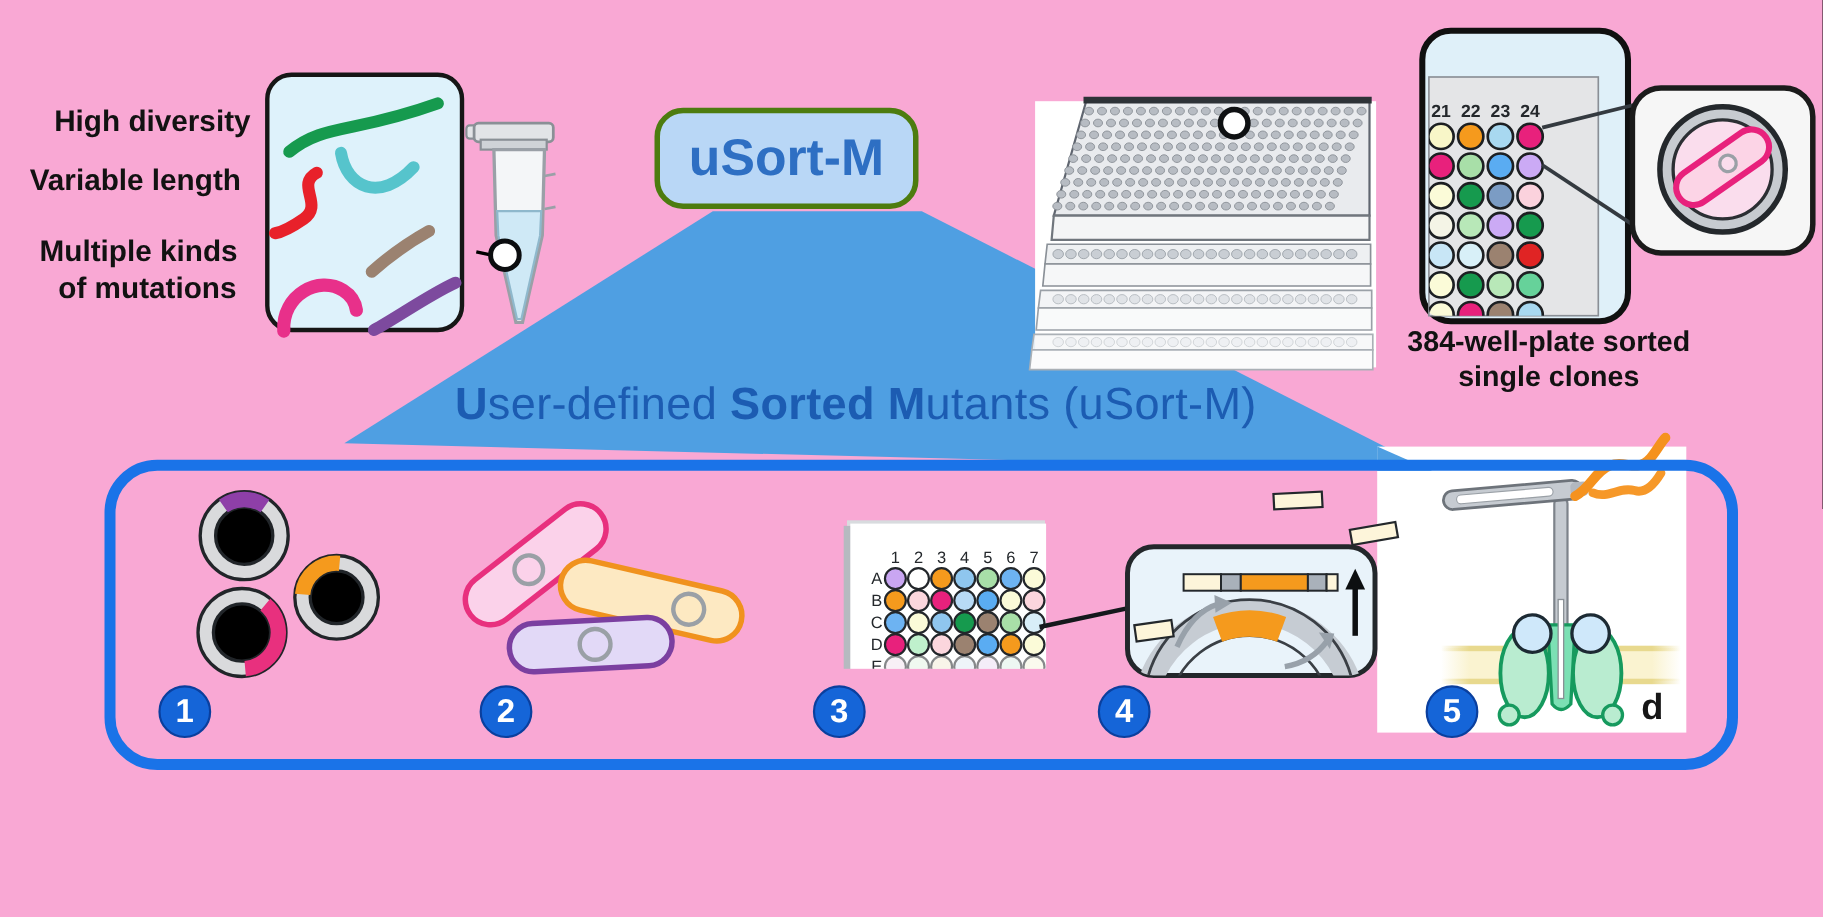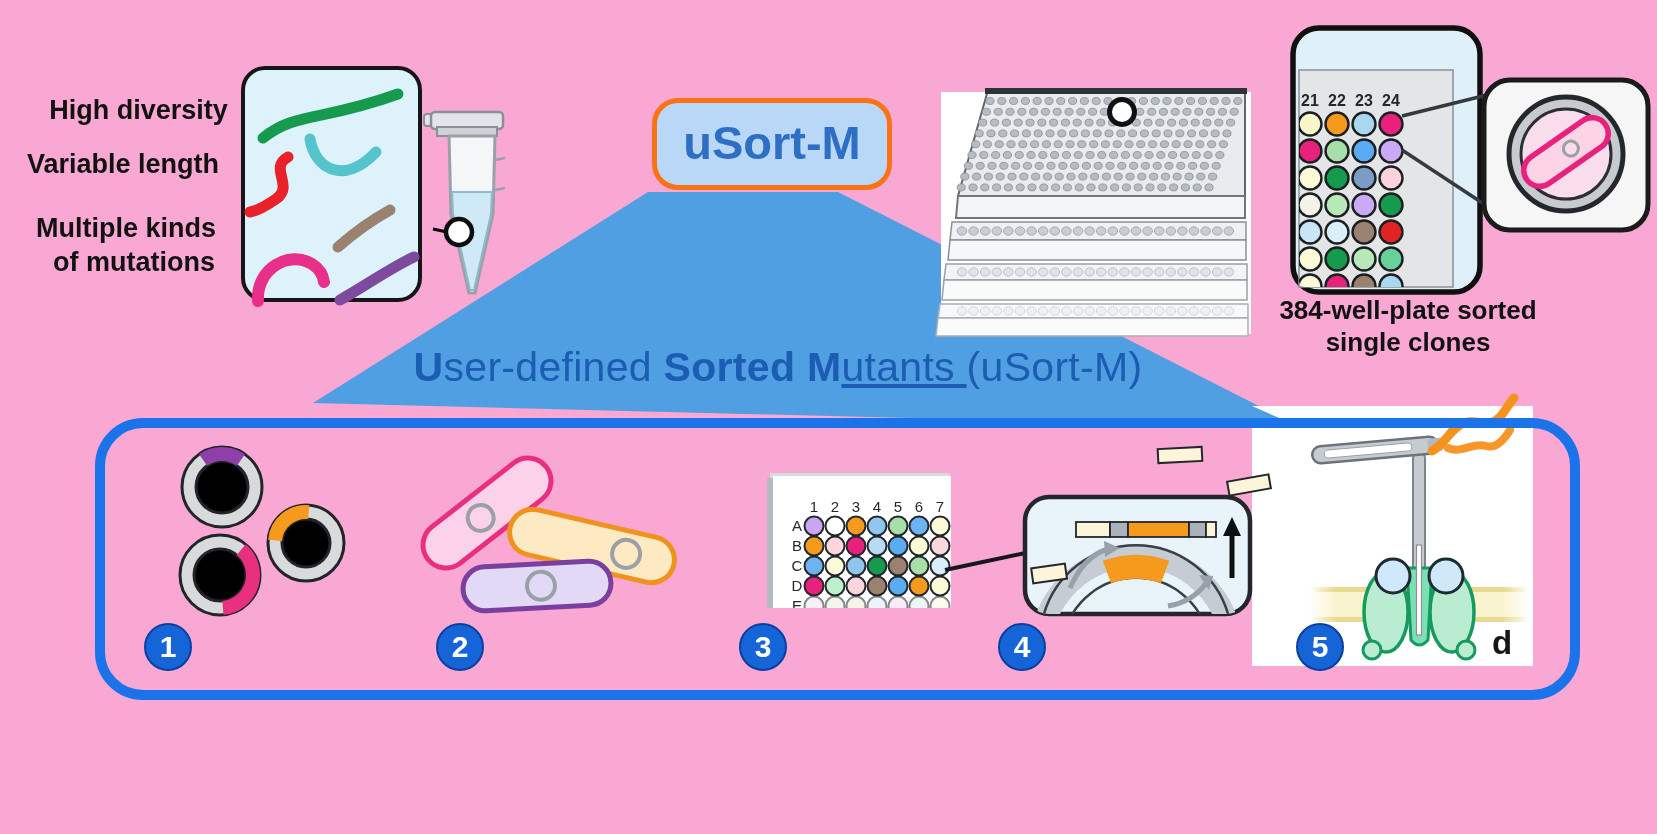--- a/index.html
+++ b/index.html
@@ -4,22 +4,22 @@
 <style>
   html,body{margin:0;padding:0;background:#000;}
   #stage{position:relative;width:1657px;height:834px;background:#f9a8d4;overflow:hidden;
          font-family:"Liberation Sans",sans-serif;}
   #artsvg{position:absolute;left:0;top:0;}
   .txt{position:absolute;color:#121212;font-weight:bold;text-align:center;}
   .il{font-size:27px;line-height:30px;}
   .oc{font-size:26px;line-height:29px;color:#121212;}
   #banner-title{position:absolute;left:358px;top:344px;width:840px;text-align:center;
      font-size:41px;color:#1c5cb2;letter-spacing:.3px;white-space:nowrap;}
-  #usort-box{position:absolute;left:652px;top:98px;width:240px;height:92px;
-     background:#b9d7f6;border:5px solid #f97316;border-radius:26px;box-sizing:border-box;
+  #usort-box{position:absolute;left:595px;top:98px;width:240px;height:92px;
+     background:#b9d7f6;border:5px solid #4d7c0f;border-radius:26px;box-sizing:border-box;
      text-align:center;line-height:80px;font-size:47px;font-weight:bold;color:#2e6fc3;}
   #flow-frame{position:absolute;left:95px;top:418px;width:1485px;height:282px;
      border:10px solid #1a73e8;border-radius:48px;box-sizing:border-box;}
   .badge{position:absolute;width:48px;height:48px;border-radius:50%;background:#1565d8;
      border:2px solid #0a3f9e;box-sizing:border-box;color:#fff;font-size:30px;font-weight:bold;
      text-align:center;line-height:43px;}
   #step5-frag{position:absolute;left:1492px;top:624px;font-size:33px;font-weight:bold;color:#161616;}
   .plate-label{font-family:"Liberation Sans",sans-serif;font-size:16px;font-weight:bold;fill:#24282c;}
   .mini-label{font-family:"Liberation Sans",sans-serif;font-size:15px;fill:#24282c;}
 </style>
@@ -568,21 +568,21 @@
   </g>
 </svg>
 
 <div class="txt il" style="left:36px;top:95px;width:205px;">High diversity</div>
 <div class="txt il" style="left:0px;top:149px;width:246px;">Variable length</div>
 <div class="txt il" style="left:10px;top:213px;width:232px;">Multiple kinds</div>
 <div class="txt il" style="left:34px;top:247px;width:200px;">of mutations</div>
 
 <div id="usort-box">uSort-M</div>
 
-<div id="banner-title"><span style="font-weight: 700;">U</span><span style="font-weight: 400;">ser-defined </span><span style="font-weight: 700;">Sort</span><span style="font-weight: 700;">ed </span><span style="font-weight: 700;">M</span><span style="font-weight: 400; text-decoration: underline;">utants </span><span style="font-weight: 400;">(uSort-M)</span></div>
+<div id="banner-title"><span style="font-weight: 700;">U</span><span style="font-weight: 400;">ser-defined </span><span style="font-weight: 700;">Sort</span><span style="font-weight: 700;">ed </span><span style="font-weight: 700;">M</span><span style="font-weight: 400;">utants </span><span style="font-weight: 400;">(uSort-M)</span></div>
 
 <div class="txt oc" style="left:1258px;top:296px;width:300px;">384-well-plate sorted</div>
 <div class="txt oc" style="left:1258px;top:328px;width:300px;">single clones</div>
 
 <div id="flow-frame"></div>
 
 <div class="badge" style="left:144px;top:623px;">1</div>
 <div class="badge" style="left:436px;top:623px;">2</div>
 <div class="badge" style="left:739px;top:623px;">3</div>
 <div class="badge" style="left:998px;top:623px;">4</div>

